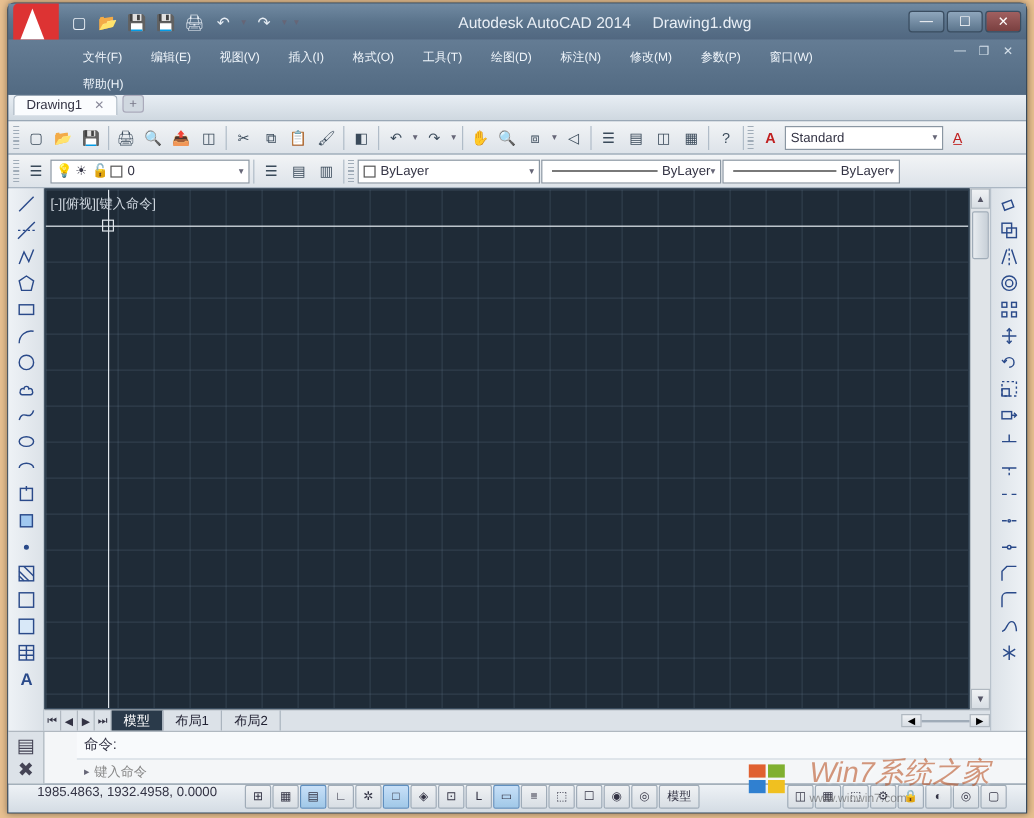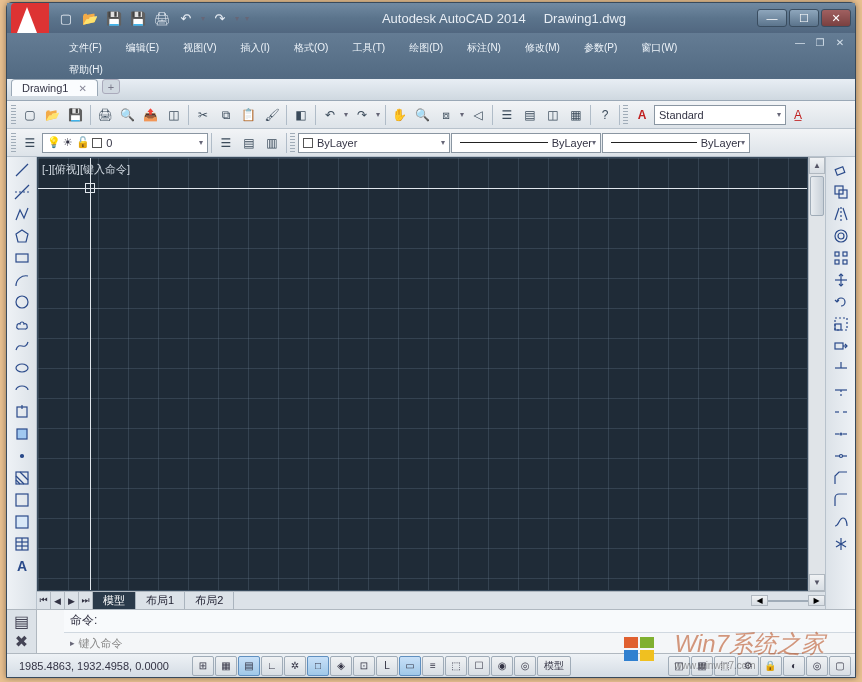--- a/index.html
+++ b/index.html
@@ -78,21 +78,21 @@
 
 .cmdarea { height: 44px; background: #f4f6f8; border-top: 1px solid #b0b8c0; display: flex; }
 .cmd-left { width: 30px; background: #dce2e8; display: flex; flex-direction: column; align-items: center; justify-content: center; gap: 2px; border-right: 1px solid #b0b8c0; }
 .cmd-left .cb { width: 20px; height: 18px; cursor: pointer; color: #445; display: flex; align-items: center; justify-content: center; }
 .cmd-right { flex: 1; display: flex; flex-direction: column; padding-left: 27px; }
 .cmd-hist { flex: 1; padding: 2px 6px; font-size: 12px; color: #334; background: #f8fafc; border-bottom: 1px solid #d0d8e0; }
 .cmd-input { height: 20px; display: flex; align-items: center; padding: 0 6px; font-size: 11px; color: #888; }
 .cmd-input .chev { color: #667; margin-right: 4px; font-size: 9px; }
 
 
-.statusbar { height: 24px; background: linear-gradient(to bottom, #eef2f6, #d4dce4); border-top: 1px solid #b0b8c0; display: flex; align-items: center; font-size: 11px; color: #334; padding: 0 4px; gap: 1px; }
+.statusbar { height: 24px; background: linear-gradient(to bottom, #eef2f6, #d4dce4); border-top: 1px solid #b0b8c0; display: flex; align-items: flex-start; font-size: 11px; color: #334; padding: 0 16px; gap: 1px; }
 .statusbar .coords { padding: 0 8px; min-width: 180px; }
 .statusbar .sb { width: 22px; height: 20px; border: 1px solid #a0acb8; background: linear-gradient(#f0f2f4,#d8dee4); display: flex; align-items: center; justify-content: center; cursor: pointer; font-size: 10px; border-radius: 2px; }
 .statusbar .sb.on { background: linear-gradient(#c8e0f8,#a0c8e8); border-color: #6090c0; }
 .statusbar .model-btn { padding: 0 6px; width: auto; }
 .statusbar-right { margin-left: auto; display: flex; gap: 1px; }
 
 .watermark { position: absolute; right: 30px; bottom: 6px; font-size: 24px; font-family: "Arial Black", sans-serif; color: rgba(180,70,20,.55); font-style: italic; pointer-events: none; text-shadow: 1px 1px 2px rgba(255,255,255,.4); display: flex; align-items: center; gap: 17px; }
 .watermark small { font-size: 10px; color: rgba(60,60,60,.5); font-style: normal; display: block; }
 </style>
 </head>

